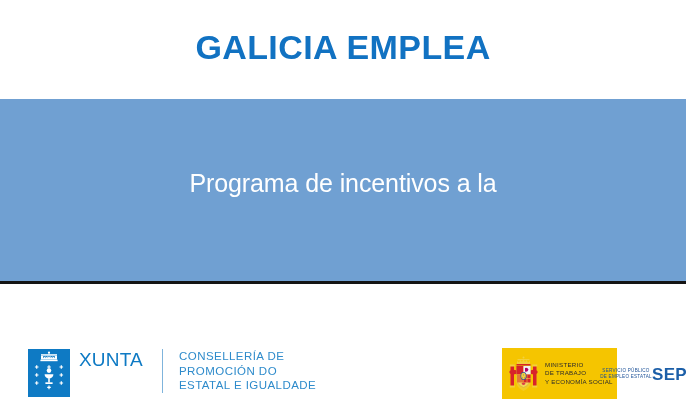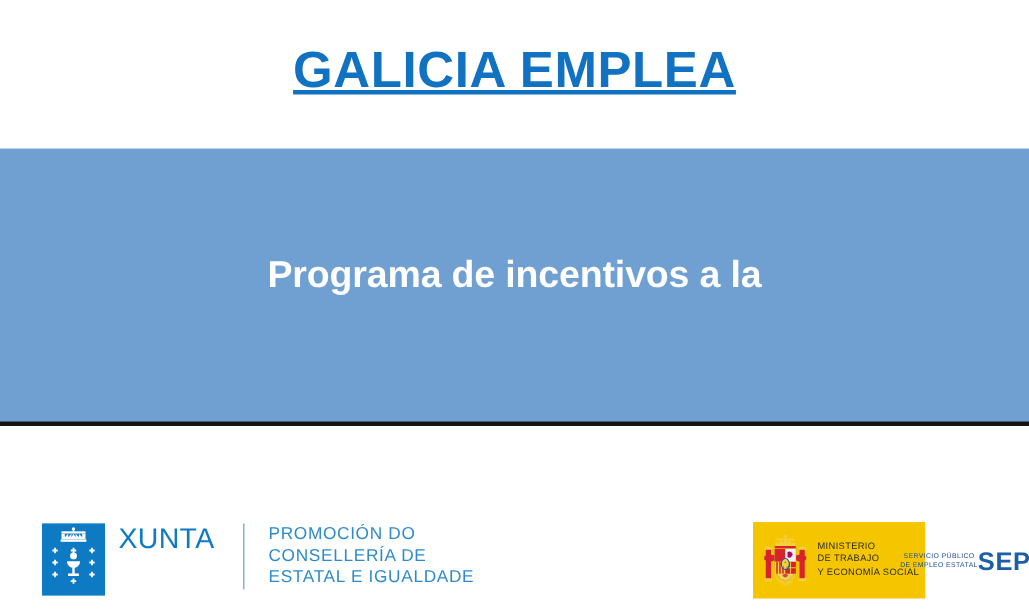--- a/index.html
+++ b/index.html
@@ -22,41 +22,40 @@
     top: 26px;
     left: 0;
     width: 686px;
     text-align: center;
     color: #1172C2;
     font-size: 34px;
     font-weight: bold;
     letter-spacing: 0.4px;
     line-height: 42px;
     white-space: nowrap;
-    text-decoration: underline;
   }
 
   
   .blue-band {
     position: absolute;
     top: 99px;
     left: 0;
     width: 686px;
     height: 185px;
     background: #70A0D2;
     border-bottom: 3px solid #141414;
     box-sizing: border-box;
     display: flex;
     align-items: center;
     justify-content: center;
   }
   .band-heading {
     color: #ffffff;
     font-size: 25px;
-    font-weight: bold;
+    font-weight: normal;
     text-align: center;
     line-height: 34px;
     letter-spacing: -0.1px;
     padding-bottom: 14px;
     width: 100%;
   }
   .band-heading .line {
     display: block;
     white-space: nowrap;
   }
@@ -236,22 +235,22 @@
       </svg>
     </div>
 
     <div class="xunta-wordmark">
       <span class="w-line">XUNTA</span>
     </div>
 
     <div class="lockup-divider"></div>
 
     <div class="conselleria">
+      <span class="c-line">CONSELLERÍA DE</span>
       <span class="c-line">PROMOCIÓN DO</span>
-      <span class="c-line">CONSELLERÍA DE</span>
       <span class="c-line">ESTATAL E IGUALDADE</span>
     </div>
   </div>
 
   <div class="gob-lockup">
 
     <div class="ministerio-box">
       <svg class="coat-of-arms" viewBox="0 0 58 72" aria-hidden="true">
 
         <g>

